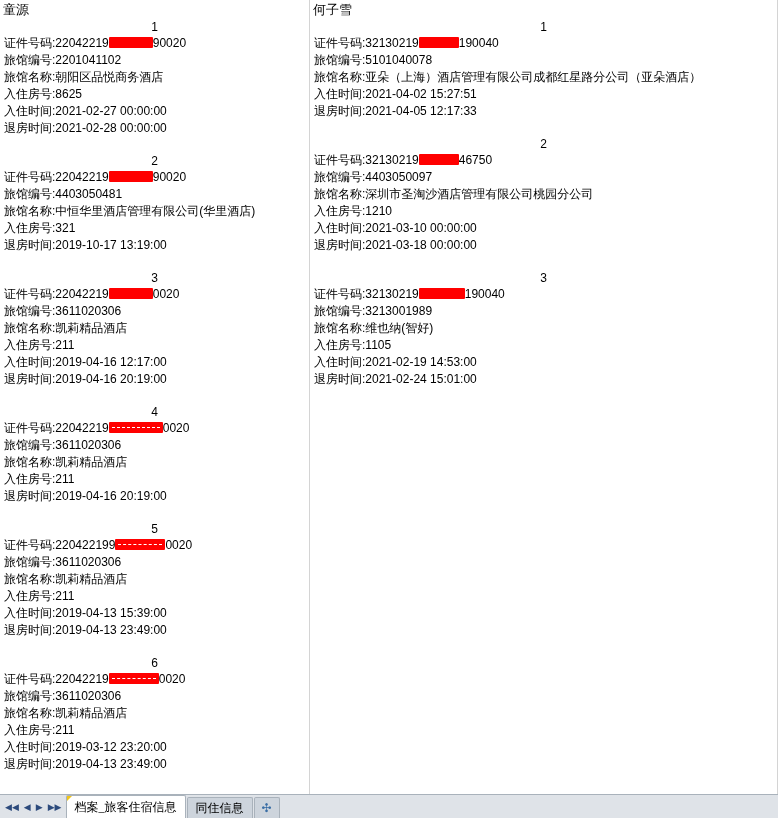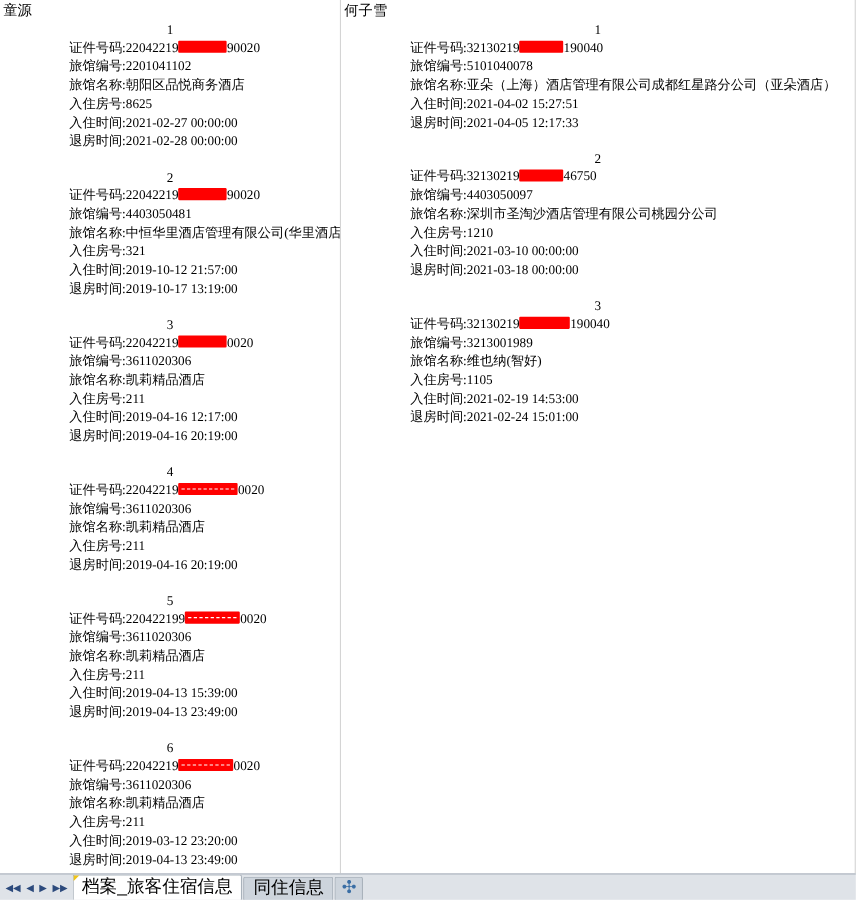--- a/index.html
+++ b/index.html
@@ -32,21 +32,20 @@
     height: 794px;
     background: #d4d4d4;
   }
   .col-sep.c1 { left: 309px; }
   .col-sep.c2 { left: 777px; }
 
   .col {
     position: absolute;
     top: 0;
     box-sizing: border-box;
-    font-family: Liberation Serif, serif;
   }
   .col.left  { left: 0px;   width: 309px; }
   .col.right { left: 310px; width: 467px; }
 
   .person-name {
     font-size: 13px;
     padding: 2px 3px 3px 3px;
     line-height: 15px;
     white-space: nowrap;
   }
@@ -61,25 +60,24 @@
     padding: 0;
     position: relative;
   }
   .group-num .numtxt {
     position: relative;
     display: inline-block;
   }
   .row {
     height: 17px;
     line-height: 17px;
-    padding-left: 19px;
+    padding-left: 4px;
     white-space: nowrap;
     overflow: hidden;
     position: relative;
-    margin-left: 44px;
   }
   .blank-row {
     height: 17px;
   }
   .redact {
     display: inline-block;
     background: #ff0000;
     height: 11px;
     vertical-align: -1px;
     position: relative;
@@ -122,28 +120,29 @@
   }
   .tab-arrows span {
     font-size: 9px;
     color: #2c4a7c;
     line-height: 9px;
   }
   .tab {
     height: 20px;
     line-height: 20px;
     padding: 0 8px;
-    font-size: 16px;
+    font-size: 12px;
     background: #cdd4dc;
     border: 1px solid #a9b2bb;
     border-bottom: none;
     margin-right: 1px;
     border-radius: 2px 2px 0 0;
     white-space: nowrap;
     position: relative;
+    font-family: Liberation Serif, serif;
   }
   .tab.active {
     background: #ffffff;
     font-weight: normal;
     height: 22px;
     line-height: 22px;
   }
   .tab.newsheet {
     width: 24px;
     padding: 0;
@@ -179,21 +178,20 @@
           <div class="row"><span>入住时间:</span><span>2021-02-27 00:00:00</span></div>
           <div class="row"><span>退房时间:</span><span>2021-02-28 00:00:00</span></div>
         </div>
         <div class="blank-row"></div>
         <div class="group">
           <div class="group-num"><span class="numtxt">2</span></div>
           <div class="row"><span>证件号码:22042219</span><span class="redact w1"></span><span>90020</span></div>
           <div class="row"><span>旅馆编号:</span><span>4403050481</span></div>
           <div class="row"><span>旅馆名称:</span><span>中恒华里酒店管理有限公司(华里酒店)</span></div>
           <div class="row"><span>入住房号:</span><span>321</span></div>
-          <div class="row"><span>入住时间:</span><span>2019-10-12 21:57:00</span></div>
           <div class="row"><span>退房时间:</span><span>2019-10-17 13:19:00</span></div>
         </div>
         <div class="blank-row"></div>
         <div class="group">
           <div class="group-num"><span class="numtxt">3</span></div>
           <div class="row"><span>证件号码:22042219</span><span class="redact w1"></span><span>0020</span></div>
           <div class="row"><span>旅馆编号:</span><span>3611020306</span></div>
           <div class="row"><span>旅馆名称:</span><span>凯莉精品酒店</span></div>
           <div class="row"><span>入住房号:</span><span>211</span></div>
           <div class="row"><span>入住时间:</span><span>2019-04-16 12:17:00</span></div>

